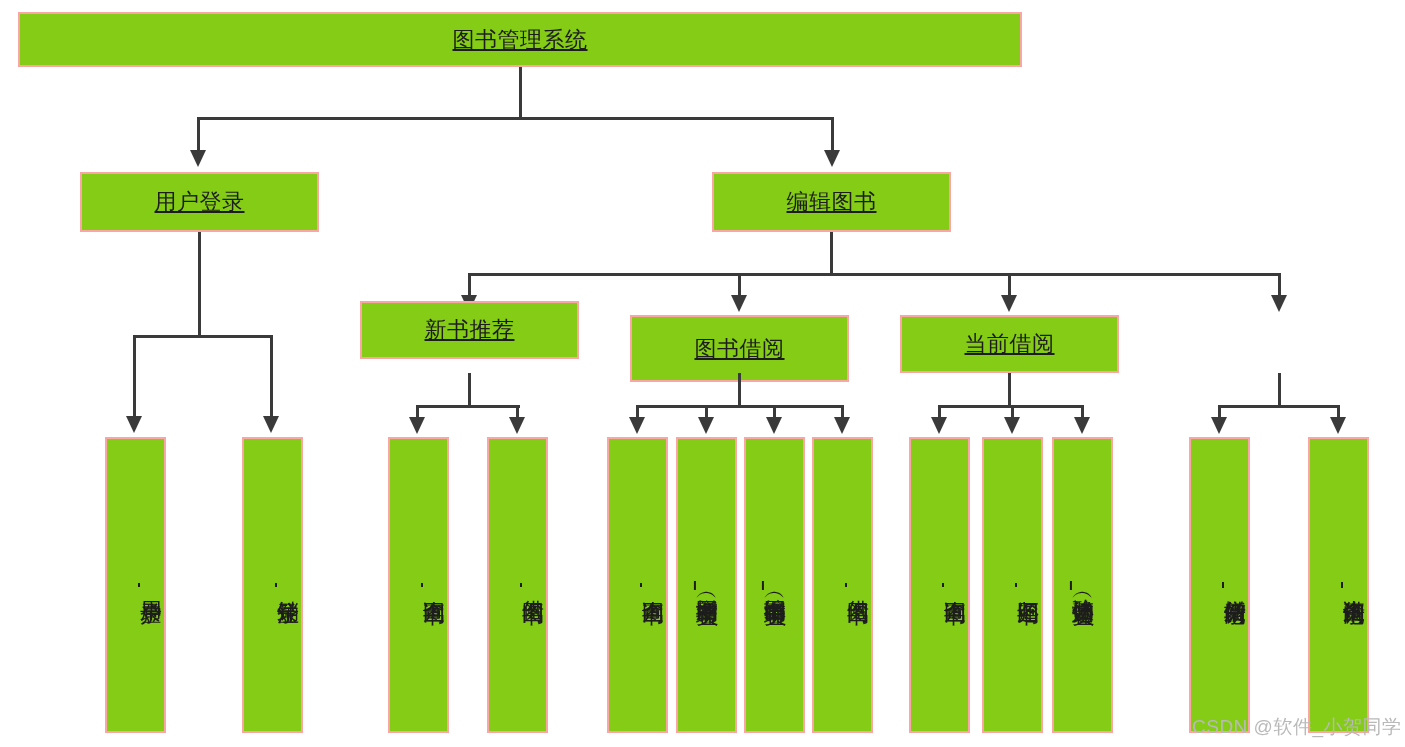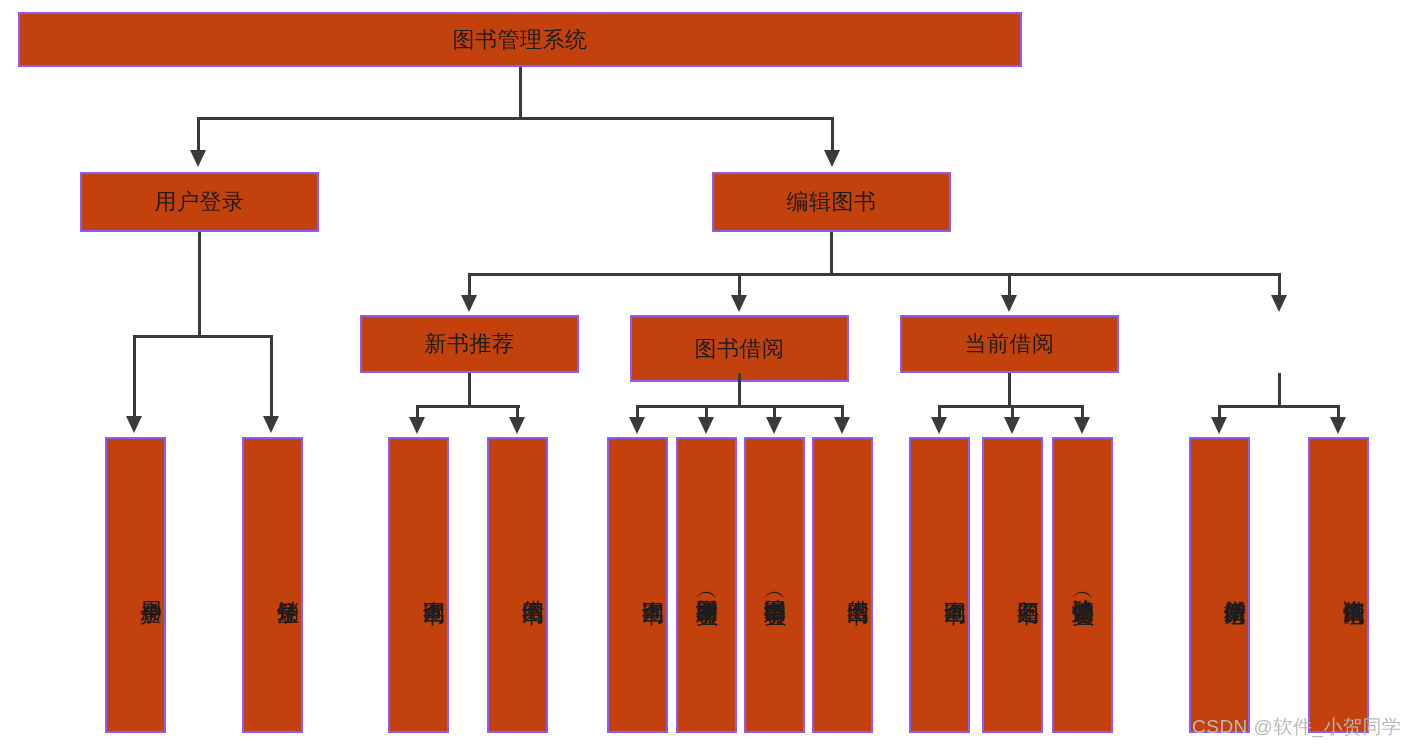--- a/index.html
+++ b/index.html
@@ -13,26 +13,27 @@
   #canvas {
     position: relative;
     width: 1405px;
     height: 747px;
     background: #ffffff;
     overflow: hidden;
   }
   .node {
     position: absolute;
     box-sizing: border-box;
-    border: 2px solid #8b5cf6;
-    background: #c2410c;
+    border: 2px solid #fca5a5;
+    background: #84cc16;
     display: flex;
     align-items: center;
     justify-content: center;
     color: #1d1d1d;
+    text-decoration: underline;
   }
   .node-h {
     font-size: 22px;
     letter-spacing: 0.5px;
   }
   .node-v {
     font-size: 22px;
     writing-mode: vertical-rl;
     text-orientation: upright;
     line-height: 1.22;
@@ -105,21 +106,21 @@
 
   <div class="edge edge-v" style="left:468px; top:273px; width:3px; height:24px;"></div>
   <div class="arrow" style="left:461px; top:295px;"></div>
   <div class="edge edge-v" style="left:738px; top:273px; width:3px; height:24px;"></div>
   <div class="arrow" style="left:731px; top:295px;"></div>
   <div class="edge edge-v" style="left:1008px; top:273px; width:3px; height:24px;"></div>
   <div class="arrow" style="left:1001px; top:295px;"></div>
   <div class="edge edge-v" style="left:1278px; top:273px; width:3px; height:24px;"></div>
   <div class="arrow" style="left:1271px; top:295px;"></div>
 
-  <div class="node node-h" style="left:360px; top:315px; width:219px; height:58px;">
+  <div class="node node-h" style="left:360px; top:301px; width:219px; height:58px;">
     <span>新书推荐</span>
   </div>
   <div class="node node-h" style="left:630px; top:315px; width:219px; height:67px;text-align:right;">
     <span>图书借阅</span>
   </div>
   <div class="node node-h" style="left:900px; top:315px; width:219px; height:58px;">
     <span>当前借阅</span>
   </div>
 
   <div class="edge edge-v" style="left:468px; top:373px; width:3px; height:34px;"></div>

